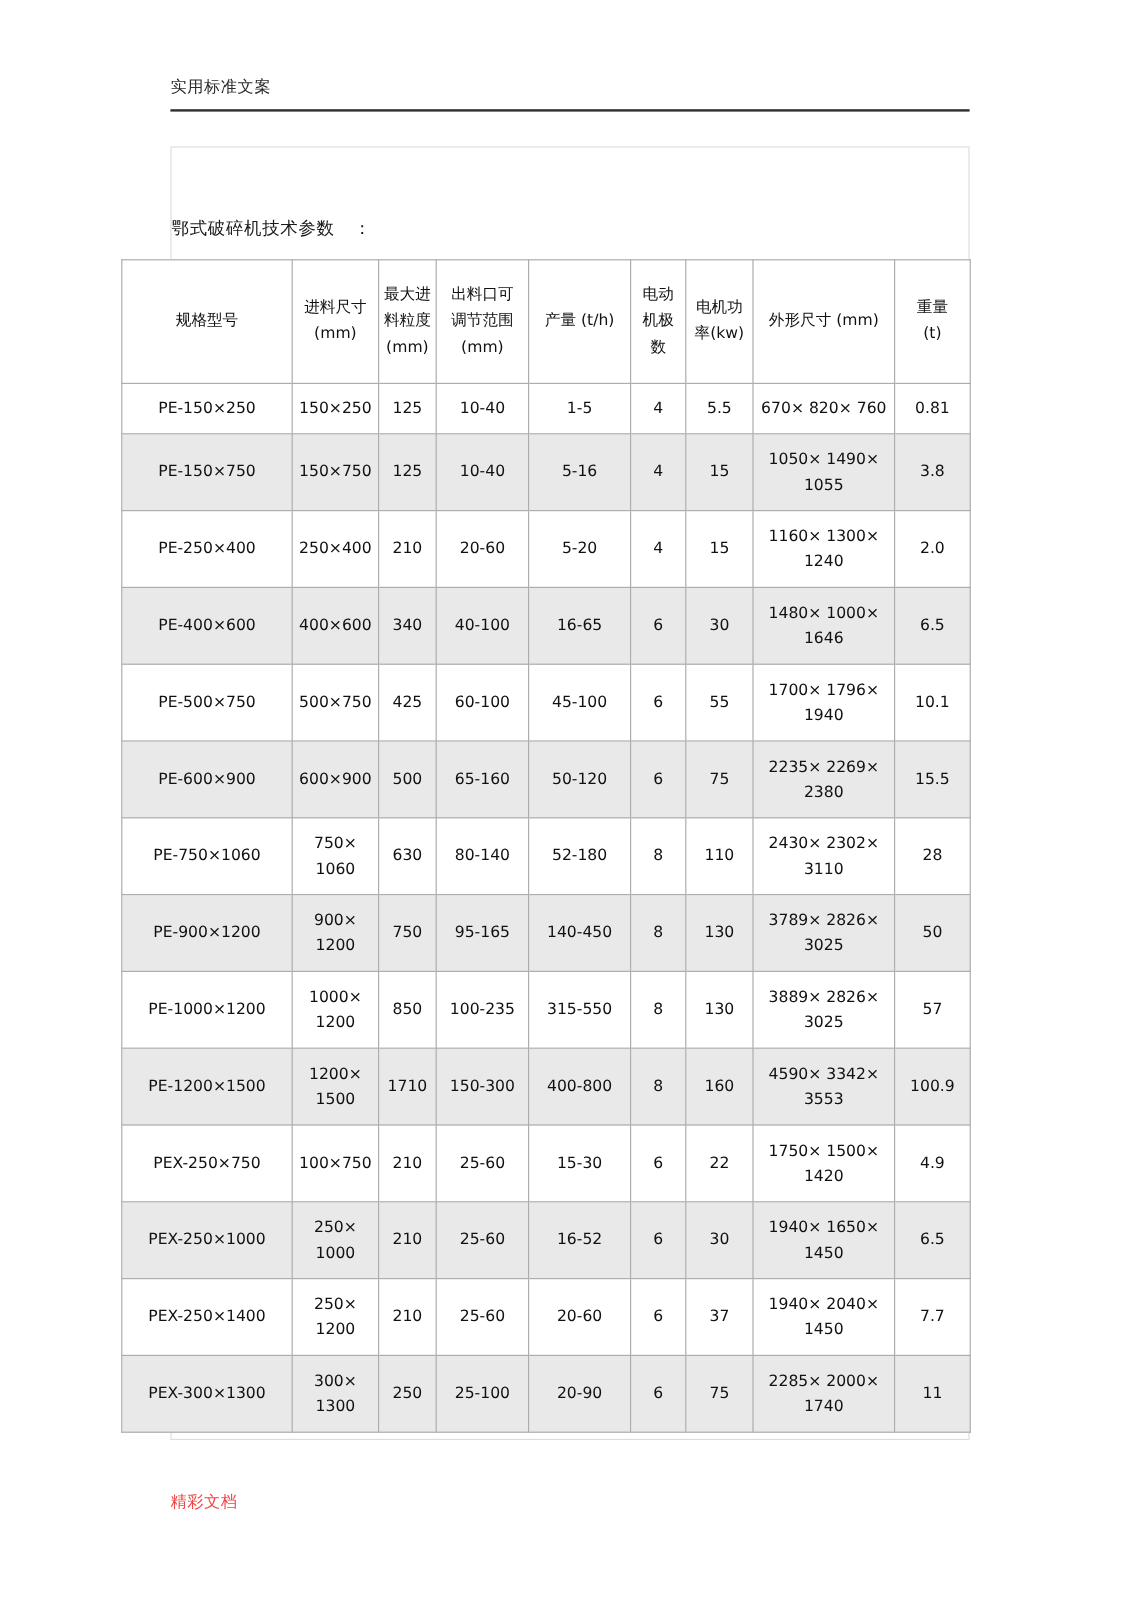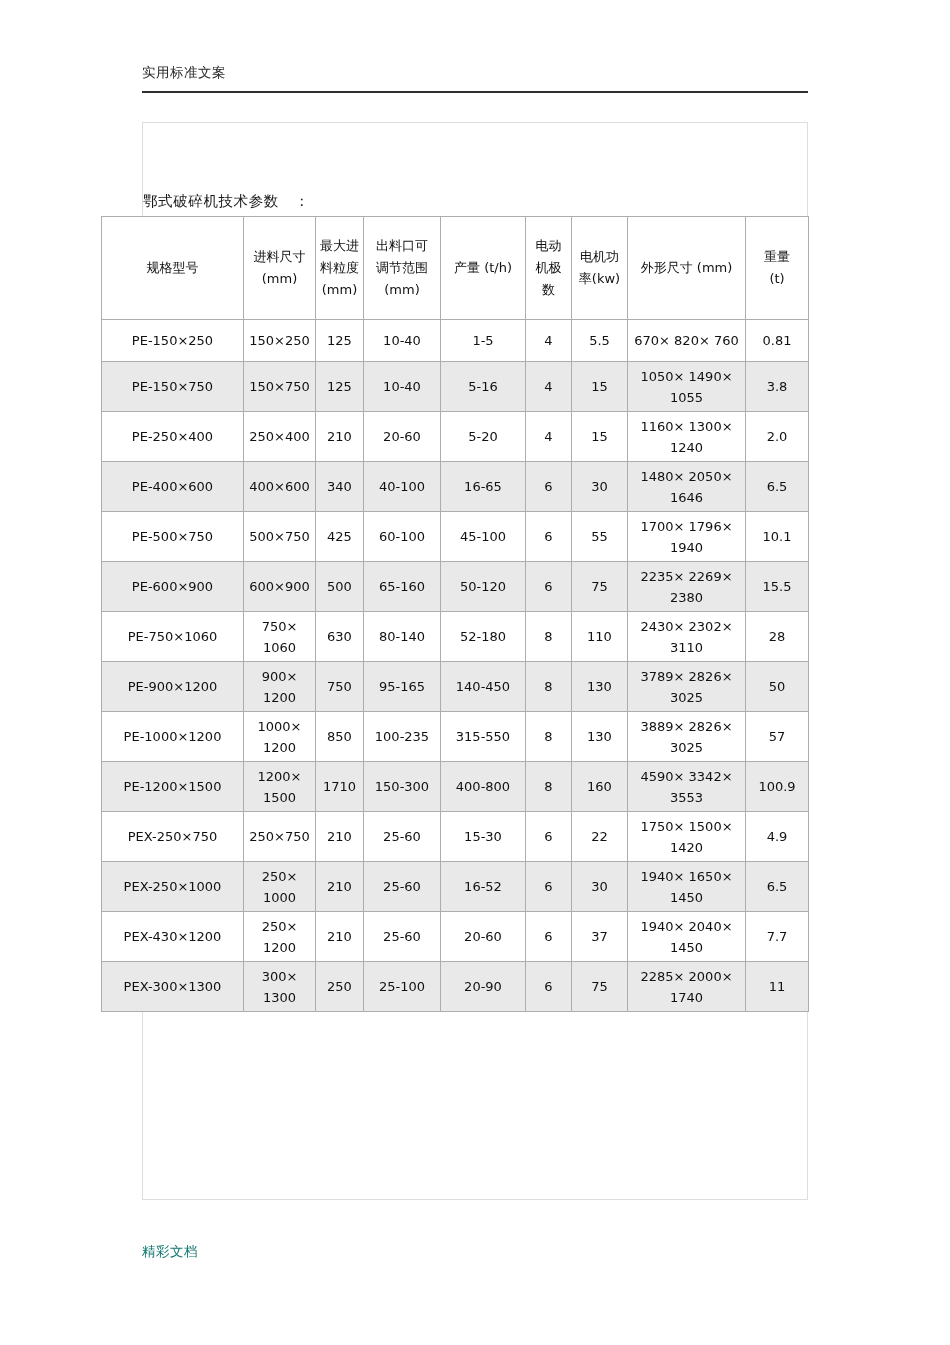--- a/index.html
+++ b/index.html
@@ -49,21 +49,21 @@
     height: 1078px;
     border: 1px solid #dedede;
     border-top: 1px solid #dedede;
     box-sizing: border-box;
   }
 
   
   .section-title {
     position: absolute;
     left: 143px;
-    top: 192px;
+    top: 181px;
     font-size: 14.5px;
     color: #1a1a1a;
     letter-spacing: 0.6px;
     white-space: pre;
   }
 
   
   .spec-table {
     position: absolute;
     left: 101px;
@@ -97,33 +97,33 @@
   .spec-table thead th {
     height: 98px;
     font-size: 13px;
     line-height: 22px;
   }
   .spec-table thead th .hcell {
     display: block;
     white-space: pre-line;
   }
   .spec-table tbody tr { height: 42px; }
-  .spec-table tbody tr.tall { height: 50px; }
+  .spec-table tbody tr.tall { height: 64px; }
   .spec-table tbody tr.shade td { background: #e9e9e9; }
   .spec-table tbody tr.plain td { background: #ffffff; }
 
   .cell-wrap { display: block; white-space: pre-line; }
 
   
   .page-footer {
     position: absolute;
     left: 142px;
     top: 1243px;
     font-size: 13.5px;
-    color: #0f766e;
+    color: #ef4444;
     letter-spacing: 0.5px;
   }
 </style>
 </head>
 <body>
 
 <div class="page-header">
   <span class="hdr-text">实用标准文案</span>
 </div>
 <div class="header-rule"></div>
@@ -290,21 +290,21 @@
         <td>
           <span class="cell-wrap">16-65</span>
         </td>
         <td>
           <span class="cell-wrap">6</span>
         </td>
         <td>
           <span class="cell-wrap">30</span>
         </td>
         <td>
-          <span class="cell-wrap">1480× 2050×
+          <span class="cell-wrap">1480× 1000×
 1646</span>
         </td>
         <td>
           <span class="cell-wrap">6.5</span>
         </td>
       </tr>
       <tr class="plain tall">
         <td>
           <span class="cell-wrap">PE-500×750</span>
         </td>
@@ -486,21 +486,21 @@
         </td>
         <td>
           <span class="cell-wrap">100.9</span>
         </td>
       </tr>
       <tr class="plain tall">
         <td>
           <span class="cell-wrap">PEX-250×750</span>
         </td>
         <td>
-          <span class="cell-wrap">250×750</span>
+          <span class="cell-wrap">100×750</span>
         </td>
         <td>
           <span class="cell-wrap">210</span>
         </td>
         <td>
           <span class="cell-wrap">25-60</span>
         </td>
         <td>
           <span class="cell-wrap">15-30</span>
         </td>
@@ -544,21 +544,21 @@
         <td>
           <span class="cell-wrap">1940× 1650×
 1450</span>
         </td>
         <td>
           <span class="cell-wrap">6.5</span>
         </td>
       </tr>
       <tr class="plain tall">
         <td>
-          <span class="cell-wrap">PEX-430×1200</span>
+          <span class="cell-wrap">PEX-250×1400</span>
         </td>
         <td>
           <span class="cell-wrap">250×
 1200</span>
         </td>
         <td>
           <span class="cell-wrap">210</span>
         </td>
         <td>
           <span class="cell-wrap">25-60</span>

